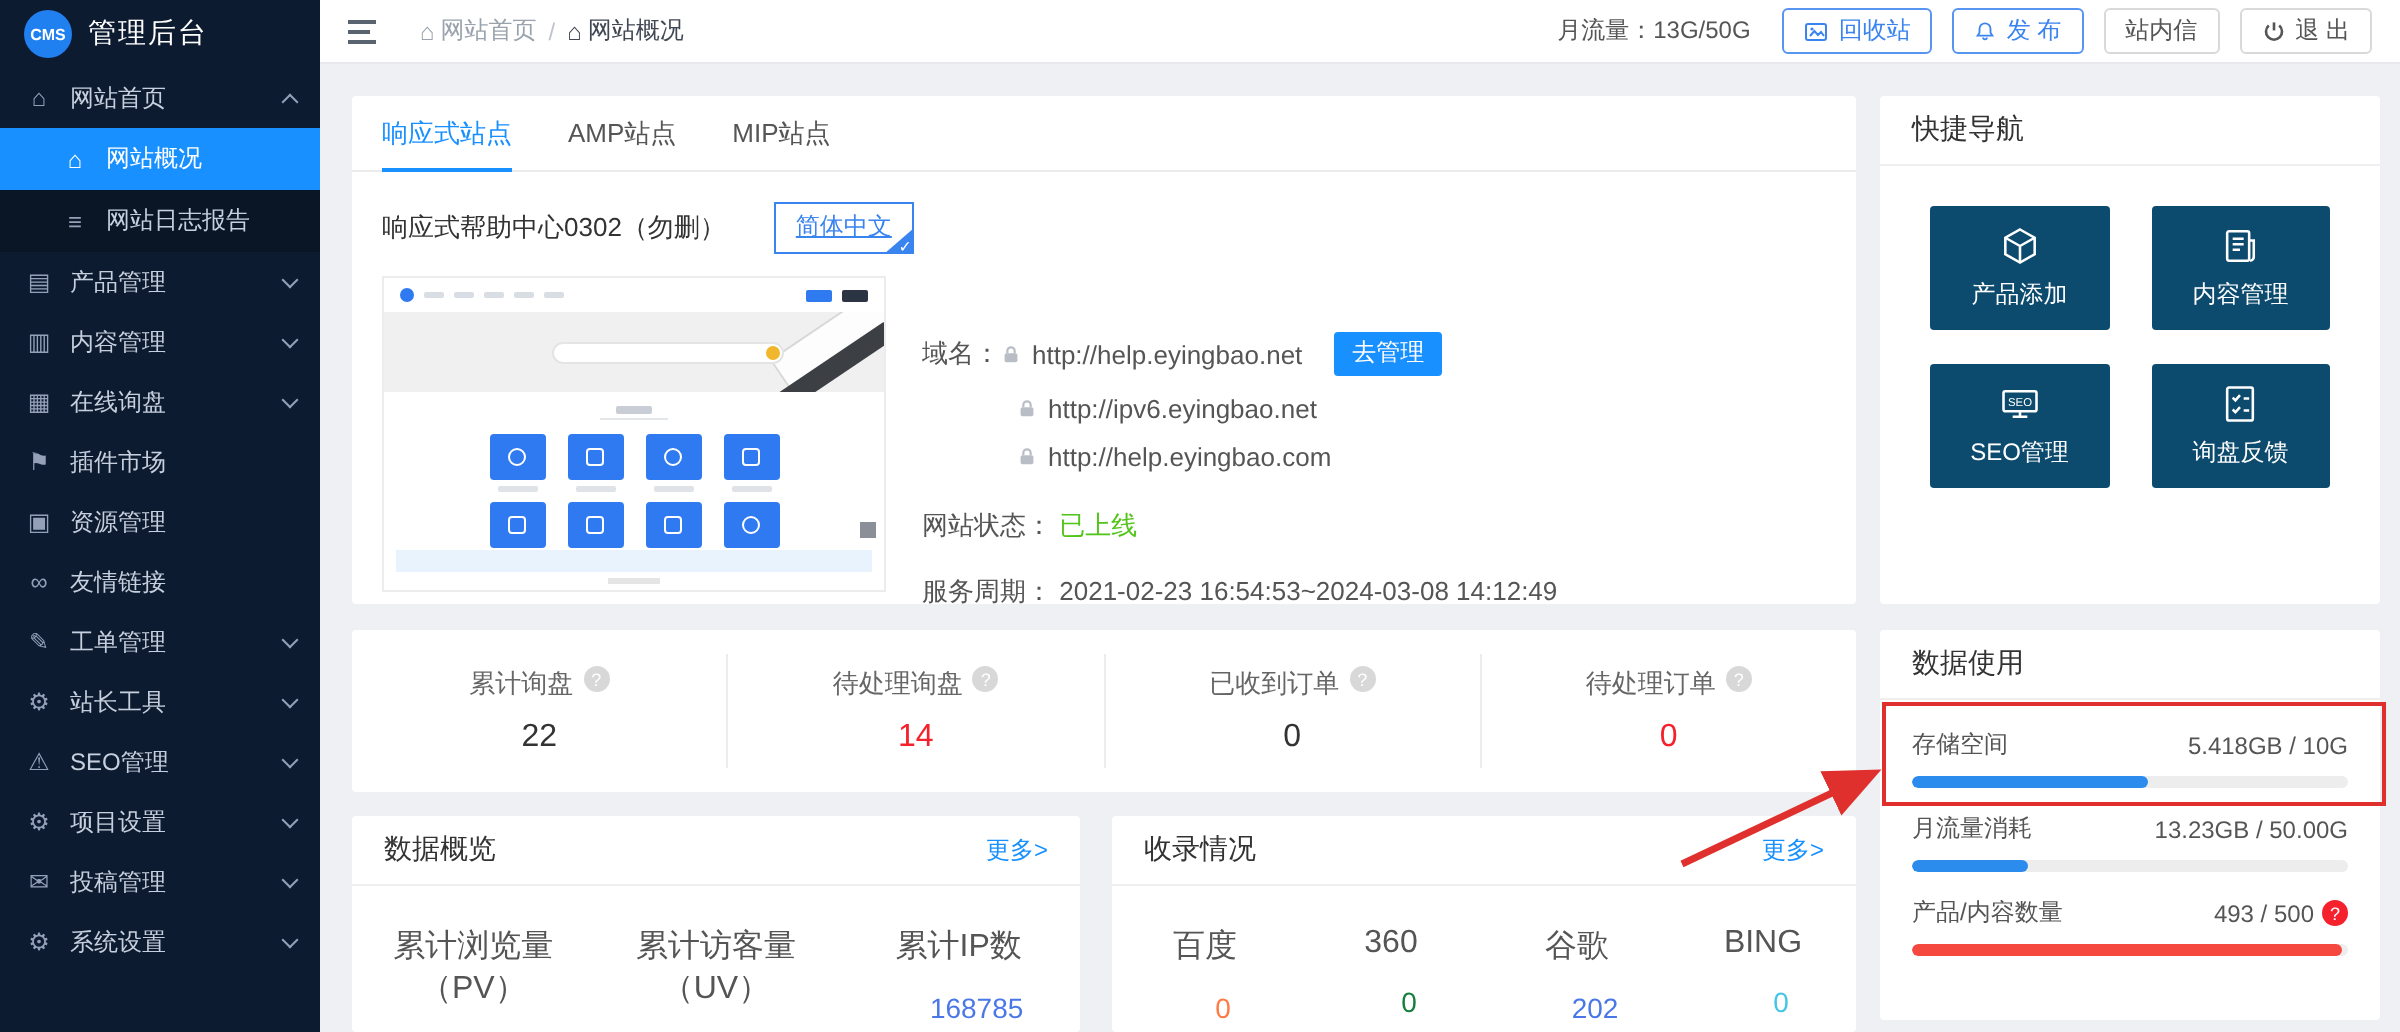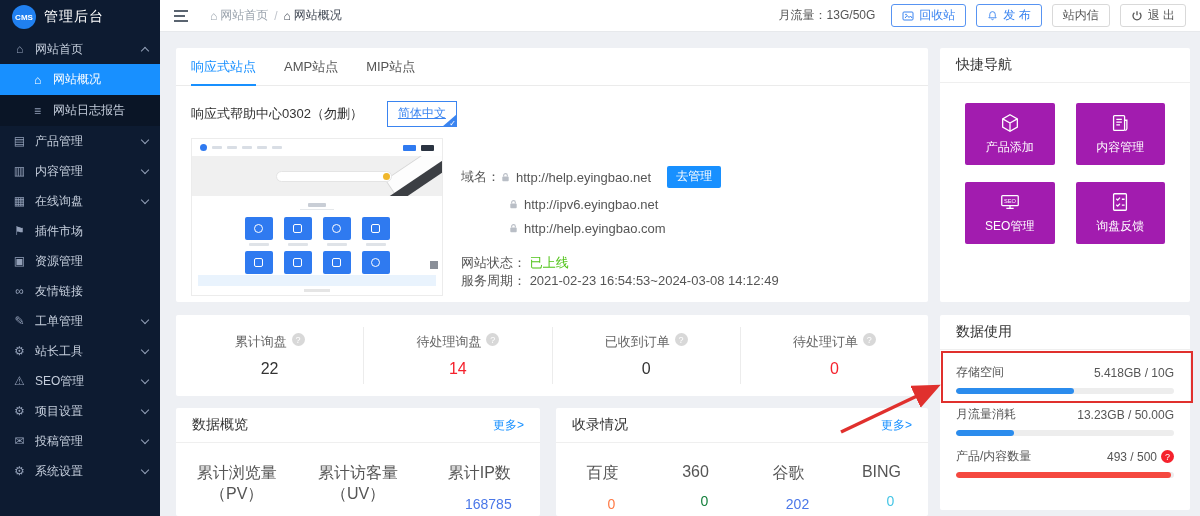--- a/index.html
+++ b/index.html
@@ -83,21 +83,21 @@
   .thumb-bottom-bar { position:absolute; left:50%; bottom:3px; width:26px; height:3px; background:#e5e5e5; transform:translateX(-50%); }
 
   
   .details { margin-left:18px; font-size:13px; color:#555; padding-top:28px; }
   .domain-row { display:flex; align-items:center; margin-bottom:9px; }
   .domain-row .lock { margin-right:5px; display:inline-flex; flex:none; }
   .domain-indent { padding-left:47px; }
   .manage-btn { background:#1890ff; color:#fff; font-size:12px; padding:2px 9px 3px; border-radius:2px; margin-left:16px; cursor:pointer; border:none; }
   .status-row { margin-top:18px; }
   .green { color:#52c41a; }
-  .period-row { }
+  .period-row { margin-top:15px; }
 
   
   .stat { flex:1; text-align:center; padding:6px 0; }
   .stat:not(:first-child) { border-left:1px solid #ececec; }
   .stat-label { font-size:13px; color:#666; display:flex; justify-content:center; gap:5px; }
   .qmark { display:inline-flex; width:13px; height:13px; border-radius:50%; background:#d8d8d8; color:#fff; font-size:9px; align-items:center; justify-content:center; cursor:pointer; flex:none; }
   .stat-value { font-size:16px; margin-top:9px; color:#333; }
   .red { color:#f5222d; }
 
   
@@ -105,21 +105,21 @@
   .panel-title { font-size:14px; color:#333; }
   .more { font-size:12px; color:#1890ff; cursor:pointer; }
   .panel-cols { display:flex; padding-top:20px; }
   .pcol { flex:1; text-align:center; }
   .pcol-label { font-size:16px; color:#555; }
   .pcol-value { font-size:14px; margin-top:12px;padding-left:18px; }
   .c-orange { color:#ff7a45; } .c-green { color:#15803d; } .c-blue { color:#4a77e8; } .c-cyan { color:#45c5e5; }
 
   
   .tiles { display:grid; grid-template-columns:1fr 1fr; gap:17px 21px; padding:20px 25px 0; }
-  .tile { height:62px; background:#a21caf; border-radius:2px; color:#fff; display:flex; flex-direction:column; align-items:center; justify-content:center; gap:5px; cursor:pointer; }
+  .tile { height:62px; background:#0c4a6e; border-radius:2px; color:#fff; display:flex; flex-direction:column; align-items:center; justify-content:center; gap:5px; cursor:pointer; }
   .tile svg { width:22px; height:22px; }
   .tile-label { font-size:12px; }
 
   
   .usage-rows { padding:2px 16px 0; }
   .usage-row { margin-top:12px; }
   .usage-line { display:flex; justify-content:space-between; align-items:center; font-size:12px; color:#555; }
   .usage-val { display:flex; align-items:center; }
   .rbadge { width:13px; height:13px; border-radius:50%; background:#f5222d; color:#fff; font-size:9px; display:inline-flex; align-items:center; justify-content:center; margin-left:4px; cursor:pointer; flex:none; }
   .bar { height:6px; border-radius:3px; background:#ededed; margin-top:7px; overflow:hidden; }

